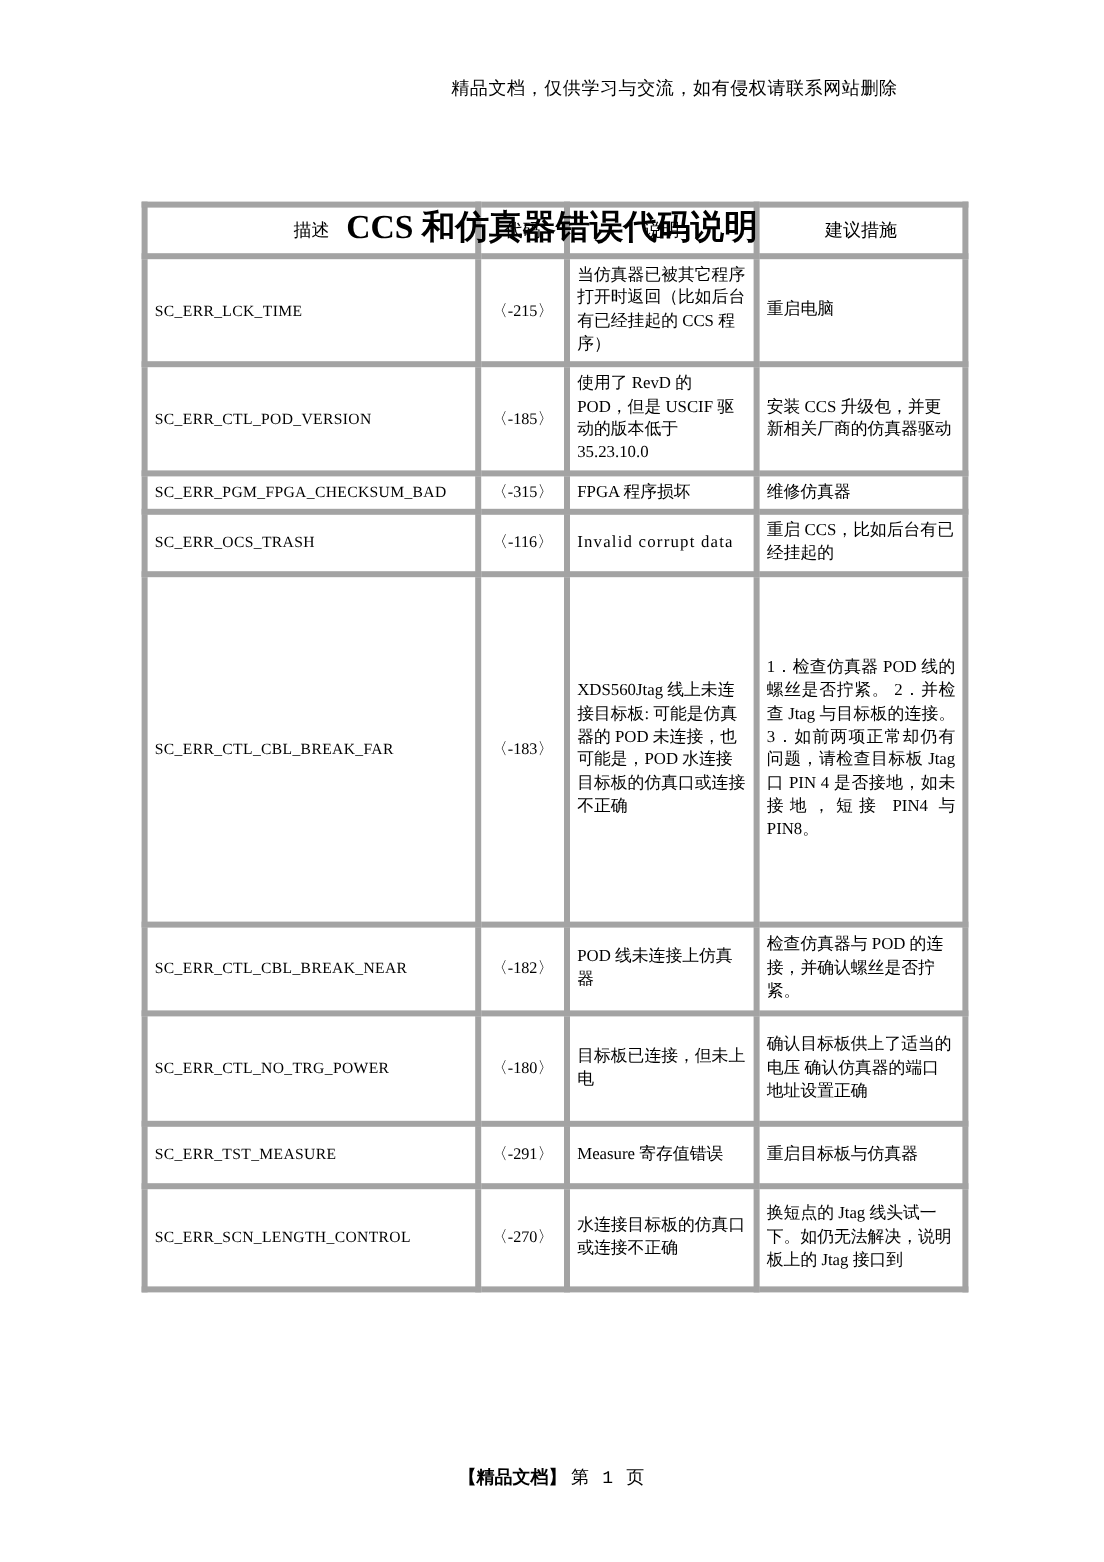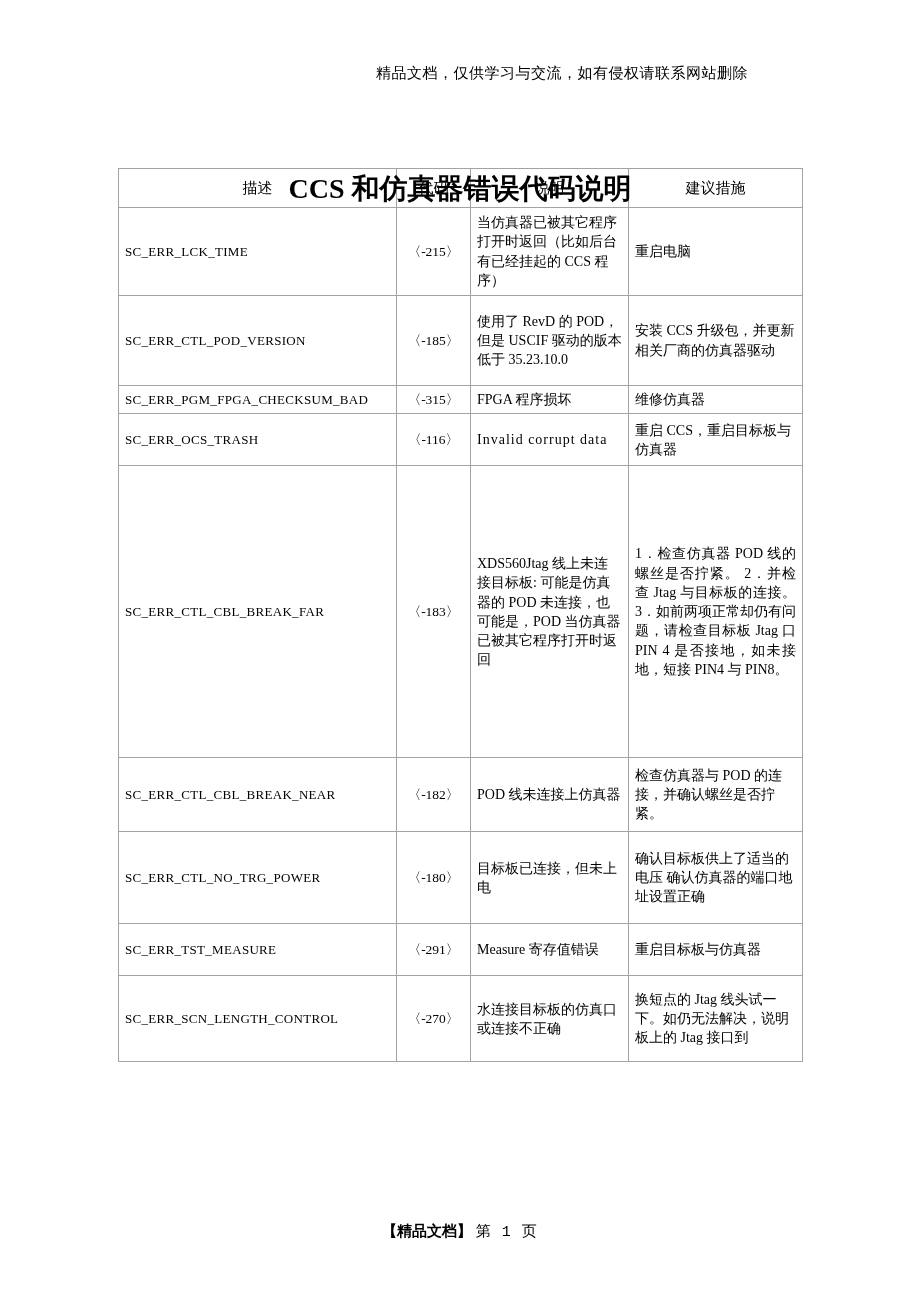--- a/index.html
+++ b/index.html
@@ -46,21 +46,21 @@
   table.err-table {
     position: absolute;
     top: 168px;
     left: 118px;
     width: 684px;
     border-collapse: collapse;
     table-layout: fixed;
     font-size: 14px;
   }
   table.err-table td, table.err-table th {
-    border: 1px solid #a3a3a3;
+    border: 5px solid #a3a3a3;
     vertical-align: middle;
     padding: 4px 6px;
     font-weight: normal;
     font-family: "Liberation Serif", serif;
   }
   col.c-code { width: 278px; }
   col.c-num  { width: 74px; }
   col.c-desc { width: 158px; }
   col.c-adv  { width: 174px; }
 
@@ -153,26 +153,26 @@
       <tr style="height:26px;">
         <td class="code">SC_ERR_PGM_FPGA_CHECKSUM_BAD</td>
         <td class="num">〈-315〉</td>
         <td class="desc">FPGA 程序损坏</td>
         <td class="adv">维修仿真器</td>
       </tr>
       <tr style="height:52px;">
         <td class="code">SC_ERR_OCS_TRASH</td>
         <td class="num">〈-116〉</td>
         <td class="desc mono">Invalid corrupt data</td>
-        <td class="adv">重启 CCS，重启目标板与仿真器</td>
+        <td class="adv">重启 CCS，比如后台有已经挂起的</td>
       </tr>
       <tr style="height:292px;">
         <td class="code">SC_ERR_CTL_CBL_BREAK_FAR</td>
         <td class="num">〈-183〉</td>
-        <td class="desc">XDS560Jtag 线上未连接目标板: 可能是仿真器的 POD 未连接，也可能是，POD 当仿真器已被其它程序打开时返回</td>
+        <td class="desc">XDS560Jtag 线上未连接目标板: 可能是仿真器的 POD 未连接，也可能是，POD 水连接目标板的仿真口或连接不正确</td>
         <td class="adv justify">1．检查仿真器 POD 线的螺丝是否拧紧。 2．并检查 Jtag 与目标板的连接。 3．如前两项正常却仍有问题，请检查目标板 Jtag 口 PIN 4 是否接地，如未接地，短接 PIN4 与 PIN8。</td>
       </tr>
       <tr style="height:74px;">
         <td class="code">SC_ERR_CTL_CBL_BREAK_NEAR</td>
         <td class="num">〈-182〉</td>
         <td class="desc">POD 线未连接上仿真器</td>
         <td class="adv">检查仿真器与 POD 的连接，并确认螺丝是否拧紧。</td>
       </tr>
       <tr style="height:92px;">
         <td class="code">SC_ERR_CTL_NO_TRG_POWER</td>

